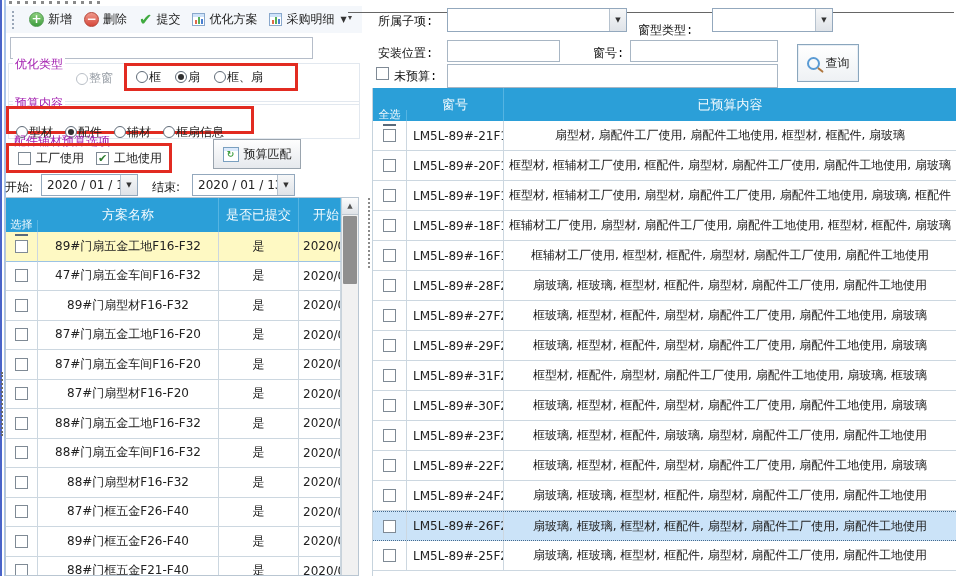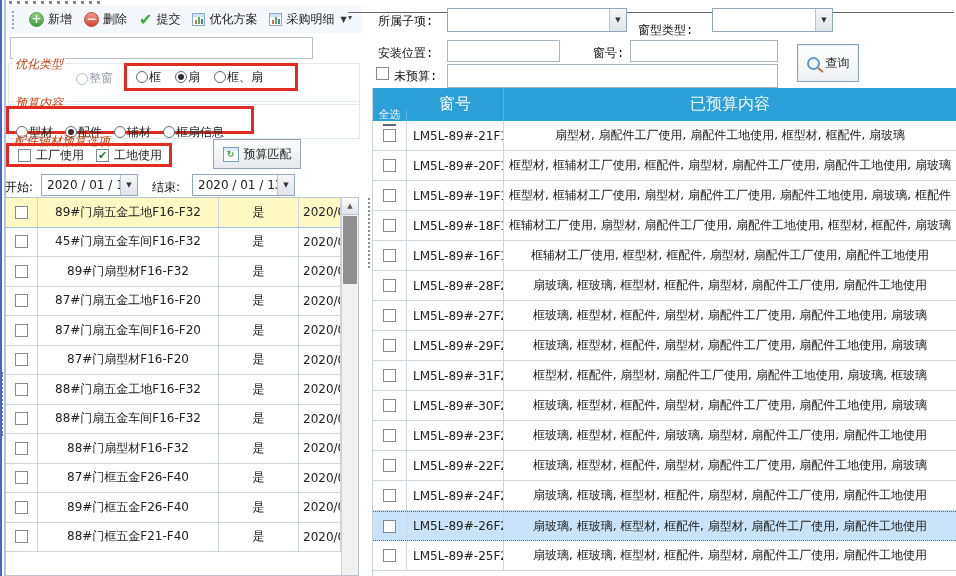--- a/index.html
+++ b/index.html
@@ -29,21 +29,21 @@
   .ic-report i:nth-child(1){height:4px;background:#e06a4a;}
   .ic-report i:nth-child(2){height:7px;background:#58b158;}
   .ic-report i:nth-child(3){height:5px;background:#4a7fd0;}
   .caret{font-size:8px;color:#333;margin-left:2px;}
   .tb-overflow{position:absolute;right:2px;top:8px;font-size:8px;color:#444;border-top:1px solid #666;padding-top:1px;line-height:7px;}
 
   
   .search-inp{position:absolute;left:10px;top:37px;width:293px;height:20px;border:1px solid #b5bdc9;
     font-family:"DejaVu Sans",sans-serif;font-size:12px;padding:0 4px;}
   .grpbox{position:absolute;border:1px solid #e2e8ef;background:transparent;}
-  .grplab{position:absolute;background:#fff;padding:0 2px;color:#c2410c;font-style:italic;}
+  .grplab{position:absolute;background:#fff;padding:0 2px;color:#a21caf;}
   .redbox{position:absolute;border:3px solid #e22b21;display:flex;align-items:center;box-sizing:border-box;background:transparent;}
   .radio{display:inline-flex;align-items:center;gap:1px;white-space:nowrap;}
   .rdot{width:12px;height:12px;border:1px solid #5f6b78;border-radius:50%;background:#fff;position:relative;box-sizing:border-box;}
   .rdot.on::after{content:'';position:absolute;left:2px;top:2px;right:2px;bottom:2px;background:#2f2f2f;border-radius:50%;}
   .rdot.dis{border-color:#b9bfc7;}
   .radio.dis .rlab{color:#9aa0a8;}
   .cbox{display:inline-flex;align-items:center;gap:5px;white-space:nowrap;}
   .cbx{width:13px;height:13px;border:1px solid #7f8a95;background:#fff;display:inline-flex;align-items:center;justify-content:center;box-sizing:border-box;}
   .cbx.on::after{content:'✔';font-size:11px;color:#2e7d32;line-height:1;}
   .match-btn{position:absolute;left:213px;top:139px;width:88px;height:30px;border:1px solid #9aa4ae;
@@ -68,21 +68,21 @@
   .lrow .lc.start{justify-content:flex-start;padding-left:4px;}
   .lrow.sel{background:#fef9c3;}
   .lrow.sel .lc{border-bottom-color:#9cc3e4;}
   .lscroll{position:absolute;right:0;top:0;bottom:0;width:17px;background:#f1f1f1;border-left:1px solid #c8d2da;box-sizing:border-box;}
   .lscroll .up{height:16px;background:linear-gradient(#fdfdfd,#dfe3e8);border-bottom:1px solid #c0c8d0;
     display:flex;align-items:center;justify-content:center;font-size:7px;color:#555;}
   .lscroll .thumb{position:absolute;left:1px;right:1px;top:18px;height:68px;background:#8f8f8f;border-radius:1px;}
 
   .rtable{position:absolute;left:372px;top:88px;width:584px;height:488px;overflow:hidden;background:#fff;border-left:1px solid #c6d3dd;box-sizing:border-box;}
   .rhead{display:flex;height:33px;background:#2b9fd8;color:#f2fafe;}
-  .rhead .hc{display:flex;align-items:center;justify-content:center;border-right:1px solid #55b4e2;box-sizing:border-box;font-size:16px;}
+  .rhead .hc{display:flex;align-items:center;justify-content:center;border-right:1px solid #55b4e2;box-sizing:border-box;font-size:13px;}
   .r1{width:34px;}.r2{width:97px;}.r3{flex:1;}
   .rrow{display:flex;height:30px;background:#fff;box-sizing:border-box;}
   .rrow .rc{display:flex;align-items:center;border-right:1px solid #ccd7e0;border-bottom:1px solid #ccd7e0;box-sizing:border-box;overflow:hidden;white-space:nowrap;}
   .rc.cb{justify-content:center;}
   .rc.win{padding-left:6px;}
   .rc.content{justify-content:center;font-size:12px;}
   .rrow.sel2{background:#cbe3f8;border-top:1px dotted #44698c;border-bottom:1px dotted #44698c;height:30px;}
   .rrow.sel2 .rc{border-bottom:none;}
 
   
@@ -181,21 +181,21 @@
           <span class="rlab">辅材</span>
         </span>
         <span class="radio">
           <i class="rdot"></i>
           <span class="rlab">框扇信息</span>
         </span>
       </span>
   </div>
 
   <span class="grplab" style="left:12px;top:133px;background:transparent;">配件辅材预算选项</span>
-  <div class="redbox" style="left:6px;top:143px;width:166px;height:24px;gap:12px;padding:0 9px;">
+  <div class="redbox" style="left:6px;top:143px;width:166px;height:30px;gap:12px;padding:0 9px;">
     <span style="display:flex;gap:12px;">
         <span class="cbox">
           <span class="cbx"></span>
           <span>工厂使用</span>
         </span>
         <span class="cbox">
           <span class="cbx on"></span>
           <span>工地使用</span>
         </span>
       </span>
@@ -211,34 +211,43 @@
     <span class="val">2020 / 01 / 1</span>
     <span class="arr">▼</span>
   </div>
   <span class="dlab" style="left:152px;top:179px;">结束:</span>
   <div class="combo" style="left:192px;top:174px;width:103px;height:22px;">
     <span class="val">2020 / 01 / 13</span>
     <span class="arr">▼</span>
   </div>
 
   <div class="ltable">
+    <div class="lhead">
+      <div class="hc sel c1">
+        <span>选择</span>
+        <span class="hcbx"></span>
+      </div>
+      <div class="hc c2">方案名称</div>
+      <div class="hc c3">是否已提交</div>
+      <div class="hc c4">开始</div>
+    </div>
     <div>
         <div class="lrow sel">
           <div class="lc c1">
             <span class="cbx"></span>
           </div>
           <div class="lc c2">89#门扇五金工地F16-F32</div>
           <div class="lc c3">是</div>
           <div class="lc c4 start">2020/0</div>
         </div>
         <div class="lrow">
           <div class="lc c1">
             <span class="cbx"></span>
           </div>
-          <div class="lc c2">45#门扇五金车间F16-F32</div>
+          <div class="lc c2">47#门扇五金车间F16-F32</div>
           <div class="lc c3">是</div>
           <div class="lc c4 start">2020/0</div>
         </div>
         <div class="lrow">
           <div class="lc c1">
             <span class="cbx"></span>
           </div>
           <div class="lc c2">89#门扇型材F16-F32</div>
           <div class="lc c3">是</div>
           <div class="lc c4 start">2020/0</div>

